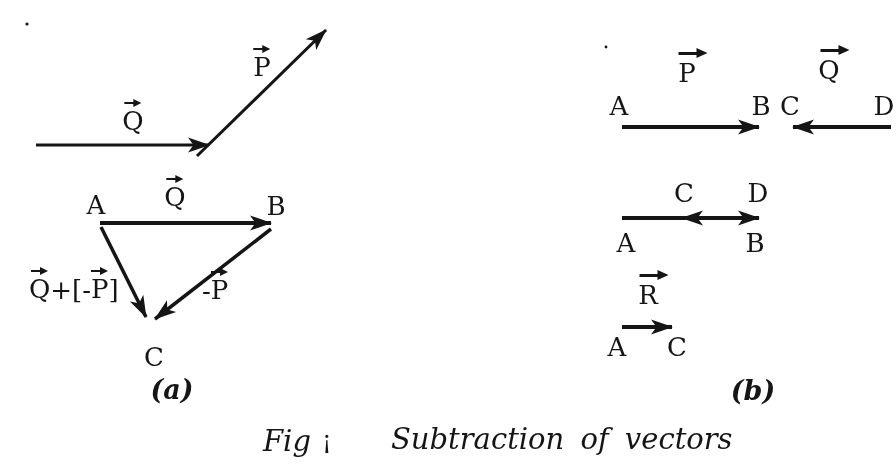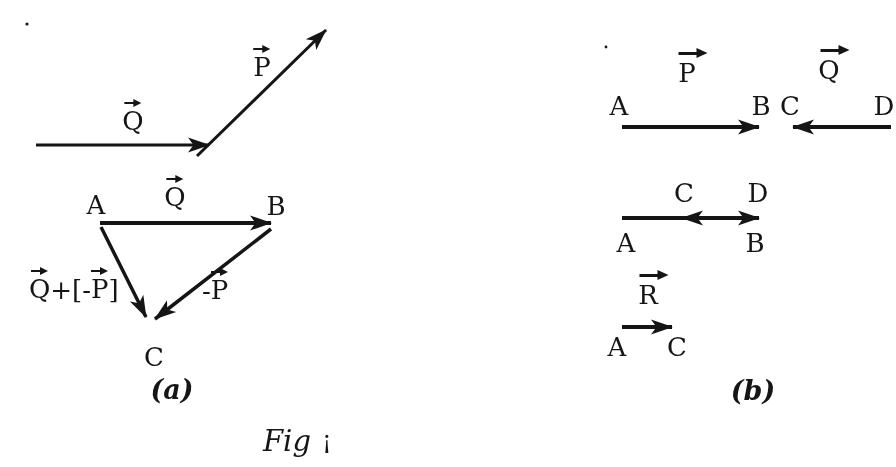--- a/index.html
+++ b/index.html
@@ -142,14 +142,15 @@
     <span class="varrow wide"></span>
     <span class="letter">R</span>
   </span>
   <span class="lbl" style="left:617px; top:334px;">A</span>
   <span class="lbl" style="left:677px; top:334px;">C</span>
 
   <span class="panel-caption" style="left:753px; top:375px;">(b)</span>
 
   <span class="cap" style="left:263px; top:424px;">Fig</span>
   <span class="cap-sep" style="left:322px; top:427px;">¡</span>
+  <span class="cap title" style="left:391px; top:422px;">Subtraction of vectors</span>
 
 </div>
 
 </body></html>

